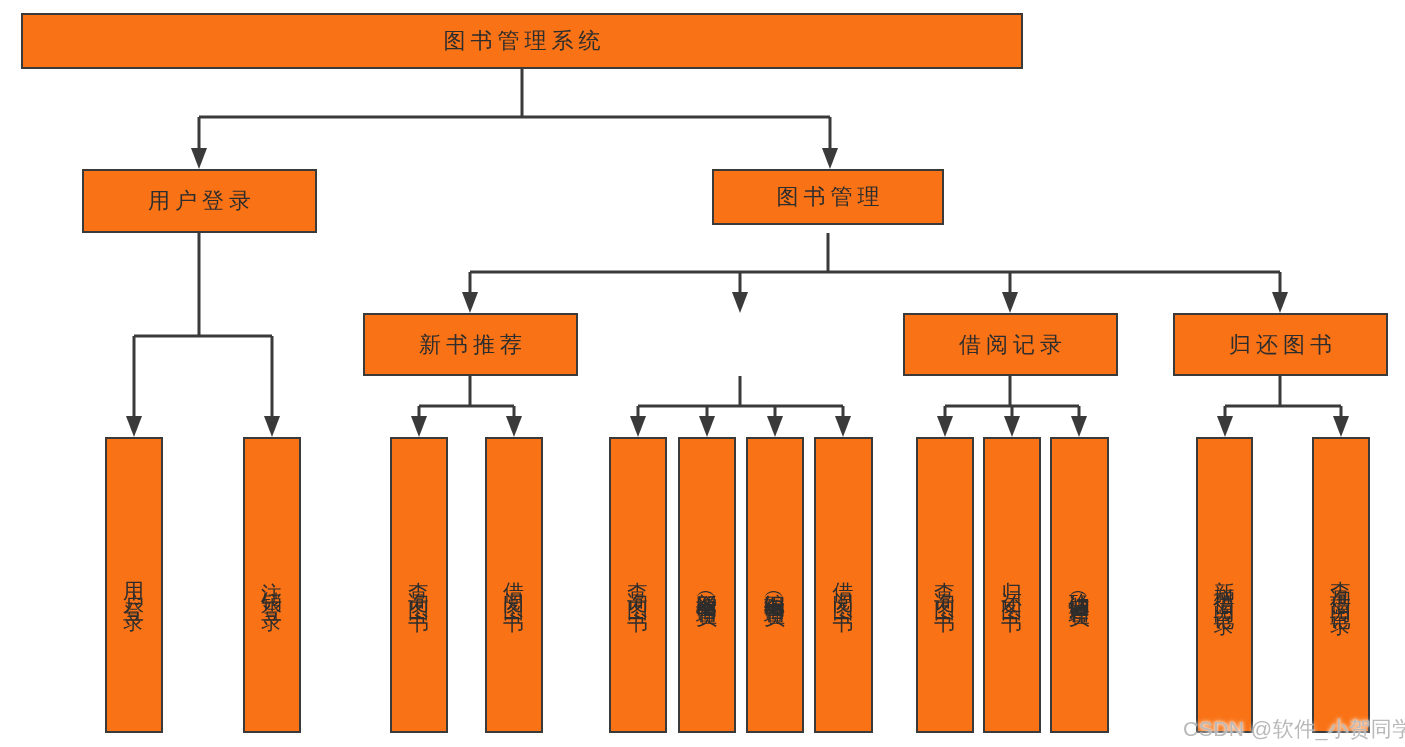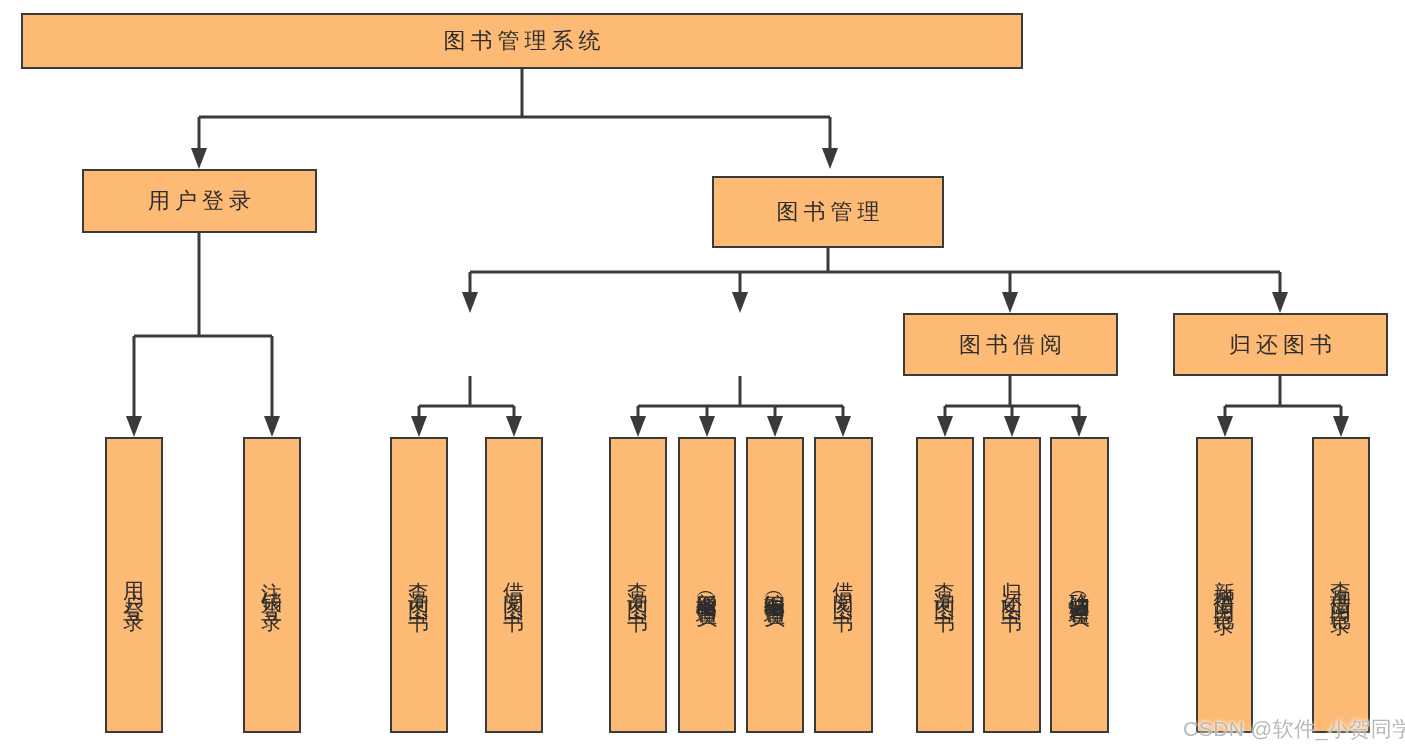--- a/index.html
+++ b/index.html
@@ -13,21 +13,21 @@
     width: 1405px; height: 747px;
     background: #ffffff;
     overflow: hidden;
   }
   svg.connectors {
     position: absolute; left: 0; top: 0;
     width: 1405px; height: 747px;
   }
   .node {
     position: absolute;
-    background: #fdba74;
+    background: #f97316;
     border: 2.5px solid #3a3a3a;
     display: flex;
     align-items: center;
     justify-content: center;
     color: #2d2d2d;
   }
   .hbox span {
     font-size: 22px;
     letter-spacing: 5px;
     text-indent: 5px;
@@ -99,26 +99,29 @@
     </g>
   </svg>
 
   <div class="node hbox" style="left:21px;top:13px;width:1002px;height:56px">
     <span>图书管理系统</span>
   </div>
 
   <div class="node hbox" style="left:82px;top:169px;width:235px;height:64px">
     <span>用户登录</span>
   </div>
-  <div class="node hbox" style="left:712px;top:176px;width:232px;height:72px">
+  <div class="node hbox" style="left:712px;top:169px;width:232px;height:56px">
     <span>图书管理</span>
   </div>
 
+  <div class="node hbox" style="left:363px;top:313px;width:215px;height:63px">
+    <span>新书推荐</span>
+  </div>
   <div class="node hbox" style="left:903px;top:313px;width:215px;height:63px">
-    <span>图书借阅</span>
+    <span>借阅记录</span>
   </div>
   <div class="node hbox" style="left:1173px;top:313px;width:215px;height:63px">
     <span>归还图书</span>
   </div>
 
   <div class="node vbox" style="left:105px;top:437px;width:58px;height:296px">
     <span>用户登录</span>
   </div>
   <div class="node vbox" style="left:243px;top:437px;width:58px;height:296px">
     <span>注销登录</span>

